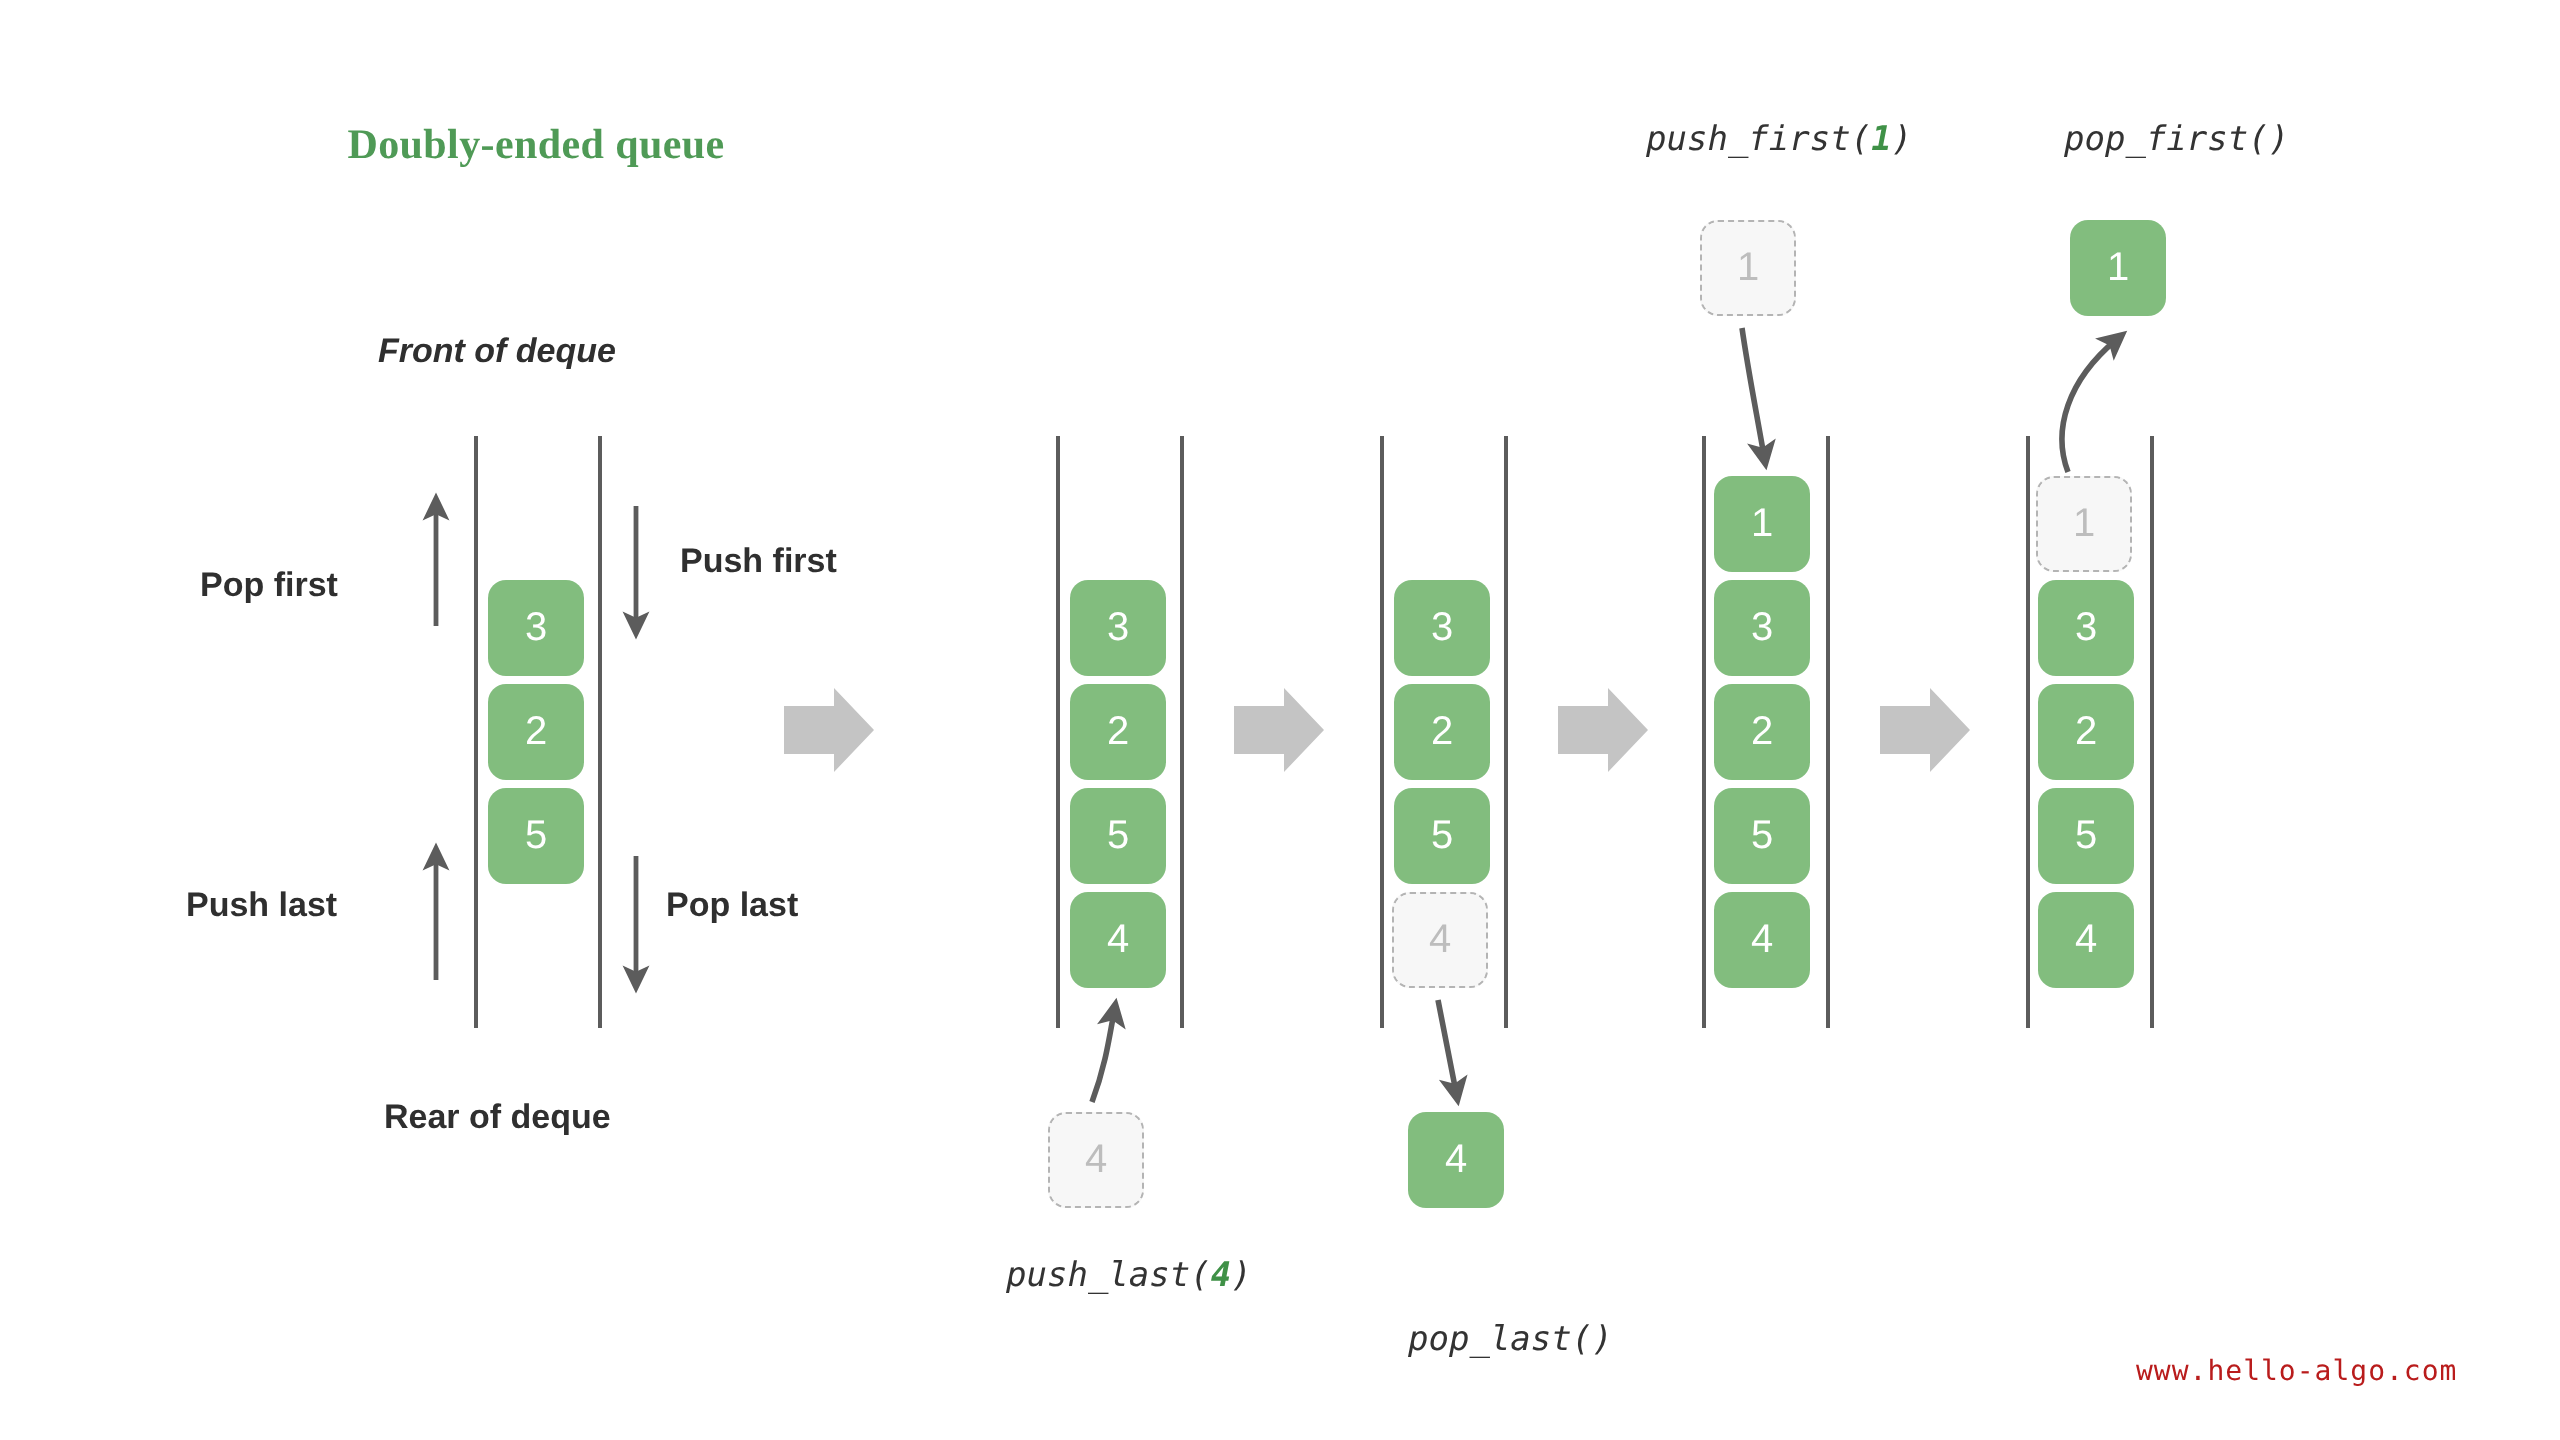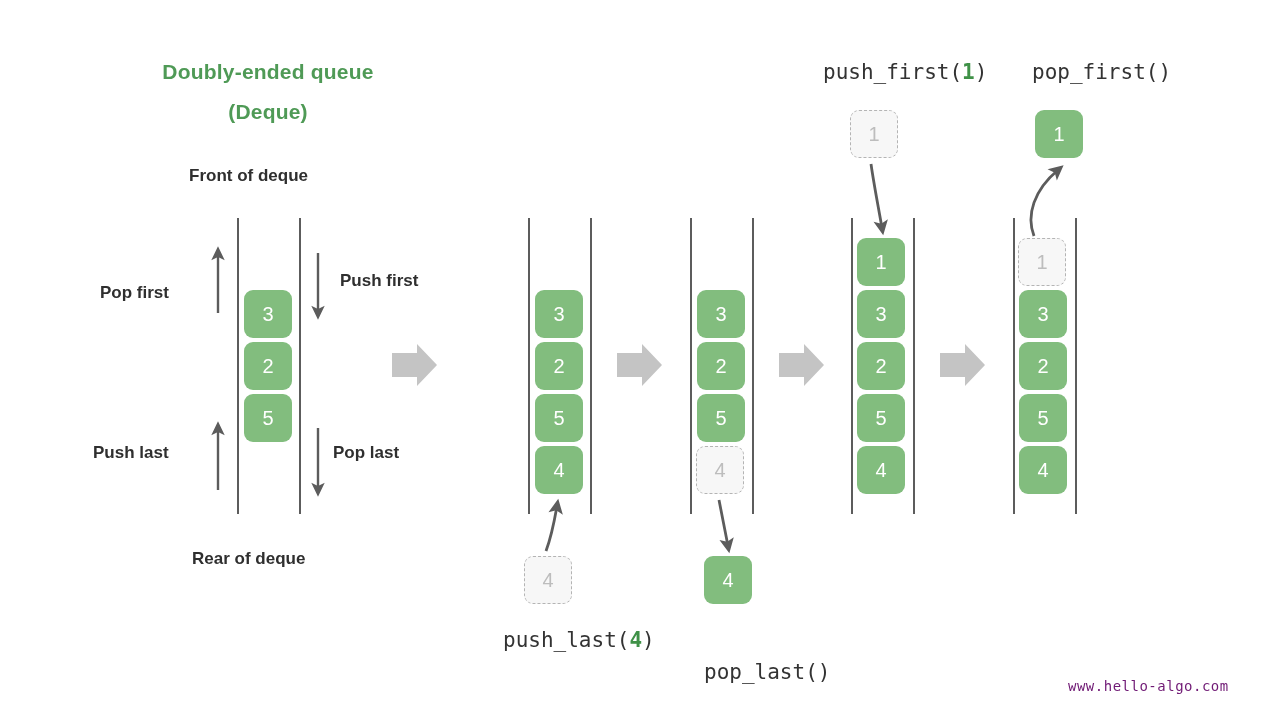--- a/index.html
+++ b/index.html
@@ -29,32 +29,33 @@
   .label-bold {
     position: absolute;
     font-weight: bold;
     color: #2f2f2f;
     font-size: 17px;
     white-space: nowrap;
   }
   .mono-label {
     position: absolute;
     font-family: "DejaVu Sans Mono", "Liberation Mono", monospace;
-    font-size: 21px;
+    font-size: 17px;
     color: #333333;
     white-space: nowrap;
     letter-spacing: 0px;
+    font-style: italic;
   }
   .mono-label .hl { color: #3f9147; font-weight: bold; }
 
   .watermark {
     position: absolute;
     font-family: "DejaVu Sans Mono", "Liberation Mono", monospace;
     font-size: 14px;
-    color: #701a75;
+    color: #b91c1c;
     white-space: nowrap;
     letter-spacing: 0.5px;
   }
 
   
   .rail {
     position: absolute;
     width: 1.6px;
     background: #5c5c5c;
   }
@@ -89,24 +90,23 @@
     width: 1280px;
     height: 720px;
     pointer-events: none;
   }
 </style>
 </head>
 <body>
 
 <div id="canvas">
 
-  <div class="title-line" style="left:88px; top:60px; width:360px;">Doubly-ended queue</div>
-  <div class="title-line" style="left:88px; top:100px; width:360px;">(Deque)</div>
-
-  <div class="label-bold" style="left:189px; top:166px;">Front of deque</div>
+  <div class="title-line" style="left:88px; top:60px; width:360px;font-family:Liberation Serif, serif;">Doubly-ended queue</div>
+
+  <div class="label-bold" style="left:189px; top:166px;font-style:italic;">Front of deque</div>
   <div class="label-bold" style="left:192px; top:549px;">Rear of deque</div>
 
   <div class="label-bold" style="left:100px; top:271px;margin-top:12px;">Pop first</div>
   <div class="label-bold" style="left:340px; top:271px;">Push first</div>
   <div class="label-bold" style="left:93px; top:443px;">Push last</div>
   <div class="label-bold" style="left:333px; top:443px;">Pop last</div>
 
   <div class="mono-label" style="left:823px; top:60px;">
     <span>push_first(</span><span class="hl">1</span><span>)</span>
   </div>

